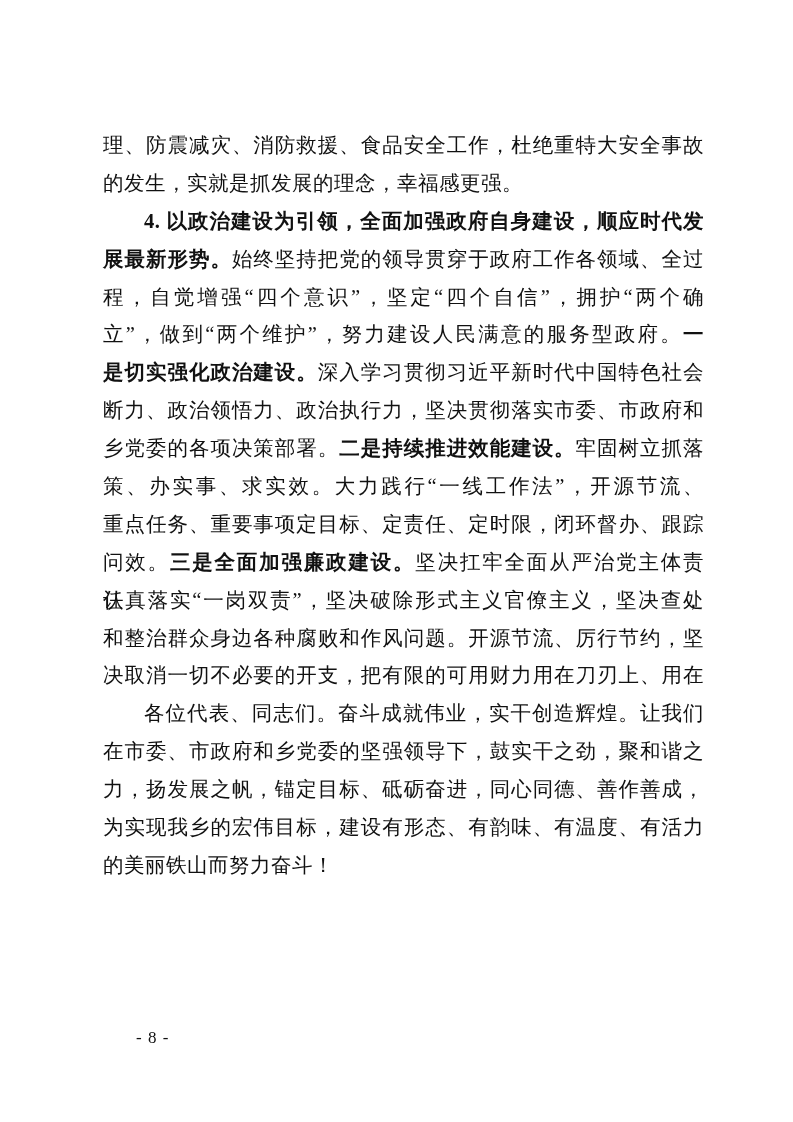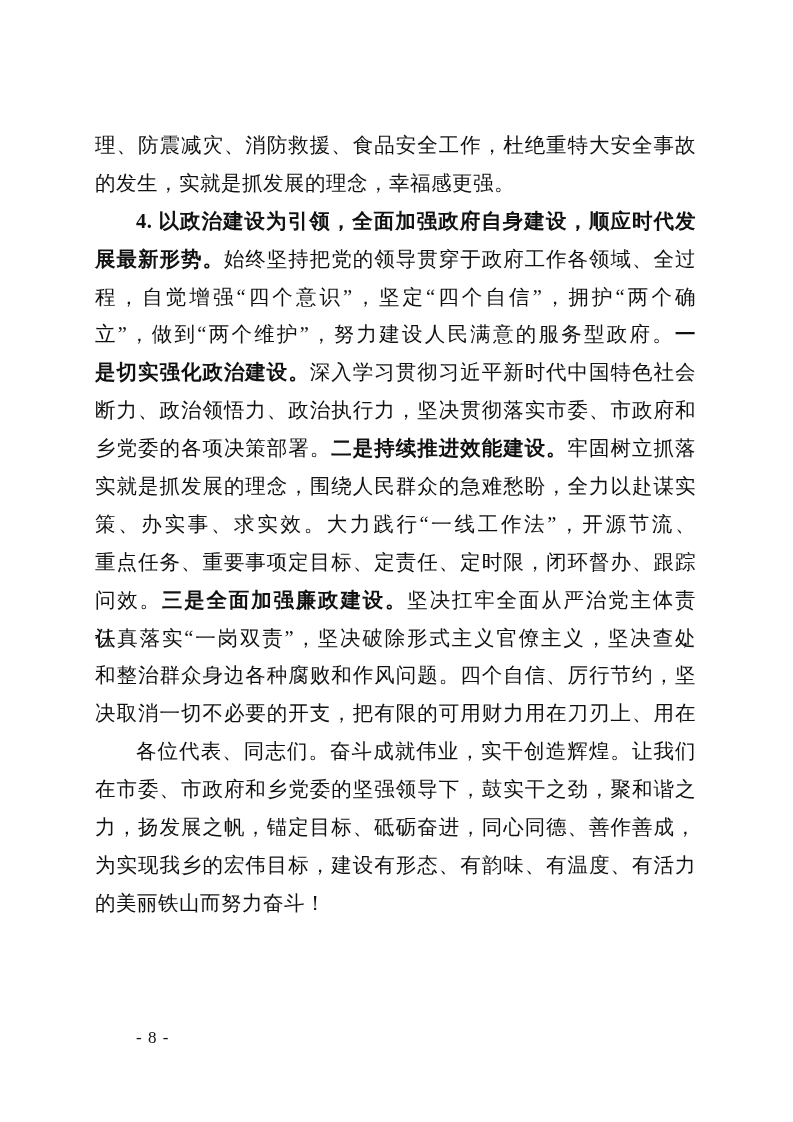--- a/index.html
+++ b/index.html
@@ -11,21 +11,21 @@
     position: relative;
     width: 793px;
     height: 1122px;
     background: #ffffff;
     overflow: hidden;
     font-family: "Liberation Serif", "DejaVu Serif", serif;
     color: #111111;
   }
   .text-block {
     position: absolute;
-    left: 95px;
+    left: 103px;
     top: 127px;
     width: 601px;
   }
   .line {
     height: 37.9px;
     line-height: 37.9px;
     font-size: 20.5px;
     text-align: justify;
     text-align-last: justify;
     text-justify: inter-character;
@@ -56,26 +56,25 @@
   <div class="text-block">
       <div class="line"><span class="seg">理、防震减灾、消防救援、食品安全工作，杜绝重特大安全事故</span></div>
       <div class="line last"><span class="seg">的发生，实就是抓发展的理念，幸福感更强。</span></div>
       <div class="line indent"><span class="seg bold">4. 以政治建设为引领，全面加强政府自身建设，顺应时代发</span></div>
       <div class="line"><span class="seg bold">展最新形势。</span><span class="seg">始终坚持把党的领导贯穿于政府工作各领域、全过</span></div>
       <div class="line"><span class="seg">程，自觉增强“四个意识”，坚定“四个自信”，拥护“两个确</span></div>
       <div class="line"><span class="seg">立”，做到“两个维护”，努力建设人民满意的服务型政府。</span><span class="seg bold">一</span></div>
       <div class="line"><span class="seg bold">是切实强化政治建设。</span><span class="seg">深入学习贯彻习近平新时代中国特色社会</span></div>
       <div class="line"><span class="seg">断力、政治领悟力、政治执行力，坚决贯彻落实市委、市政府和</span></div>
       <div class="line"><span class="seg">乡党委的各项决策部署。</span><span class="seg bold">二是持续推进效能建设。</span><span class="seg">牢固树立抓落</span></div>
-      <div class="line"><span class="seg">实就是抓发展的理念，围绕人民群众的急难愁盼，全力以赴谋实</span></div>
       <div class="line"><span class="seg">策、办实事、求实效。大力践行“一线工作法”，开源节流、</span></div>
       <div class="line"><span class="seg">重点任务、重要事项定目标、定责任、定时限，闭环督办、跟踪</span></div>
       <div class="line"><span class="seg">问效。</span><span class="seg bold">三是全面加强廉政建设。</span><span class="seg">坚决扛牢全面从严治党主体责任，</span></div>
       <div class="line"><span class="seg">认真落实“一岗双责”，坚决破除形式主义官僚主义，坚决查处</span></div>
-      <div class="line"><span class="seg">和整治群众身边各种腐败和作风问题。四个自信、厉行节约，坚</span></div>
+      <div class="line"><span class="seg">和整治群众身边各种腐败和作风问题。开源节流、厉行节约，坚</span></div>
       <div class="line"><span class="seg">决取消一切不必要的开支，把有限的可用财力用在刀刃上、用在</span></div>
       <div class="line indent"><span class="seg">各位代表、同志们。奋斗成就伟业，实干创造辉煌。让我们</span></div>
       <div class="line"><span class="seg">在市委、市政府和乡党委的坚强领导下，鼓实干之劲，聚和谐之</span></div>
       <div class="line"><span class="seg">力，扬发展之帆，锚定目标、砥砺奋进，同心同德、善作善成，</span></div>
       <div class="line"><span class="seg">为实现我乡的宏伟目标，建设有形态、有韵味、有温度、有活力</span></div>
       <div class="line last"><span class="seg">的美丽铁山而努力奋斗！</span></div>
     </div>
   <div class="page-number">- 8 -</div>
 </div>
 

